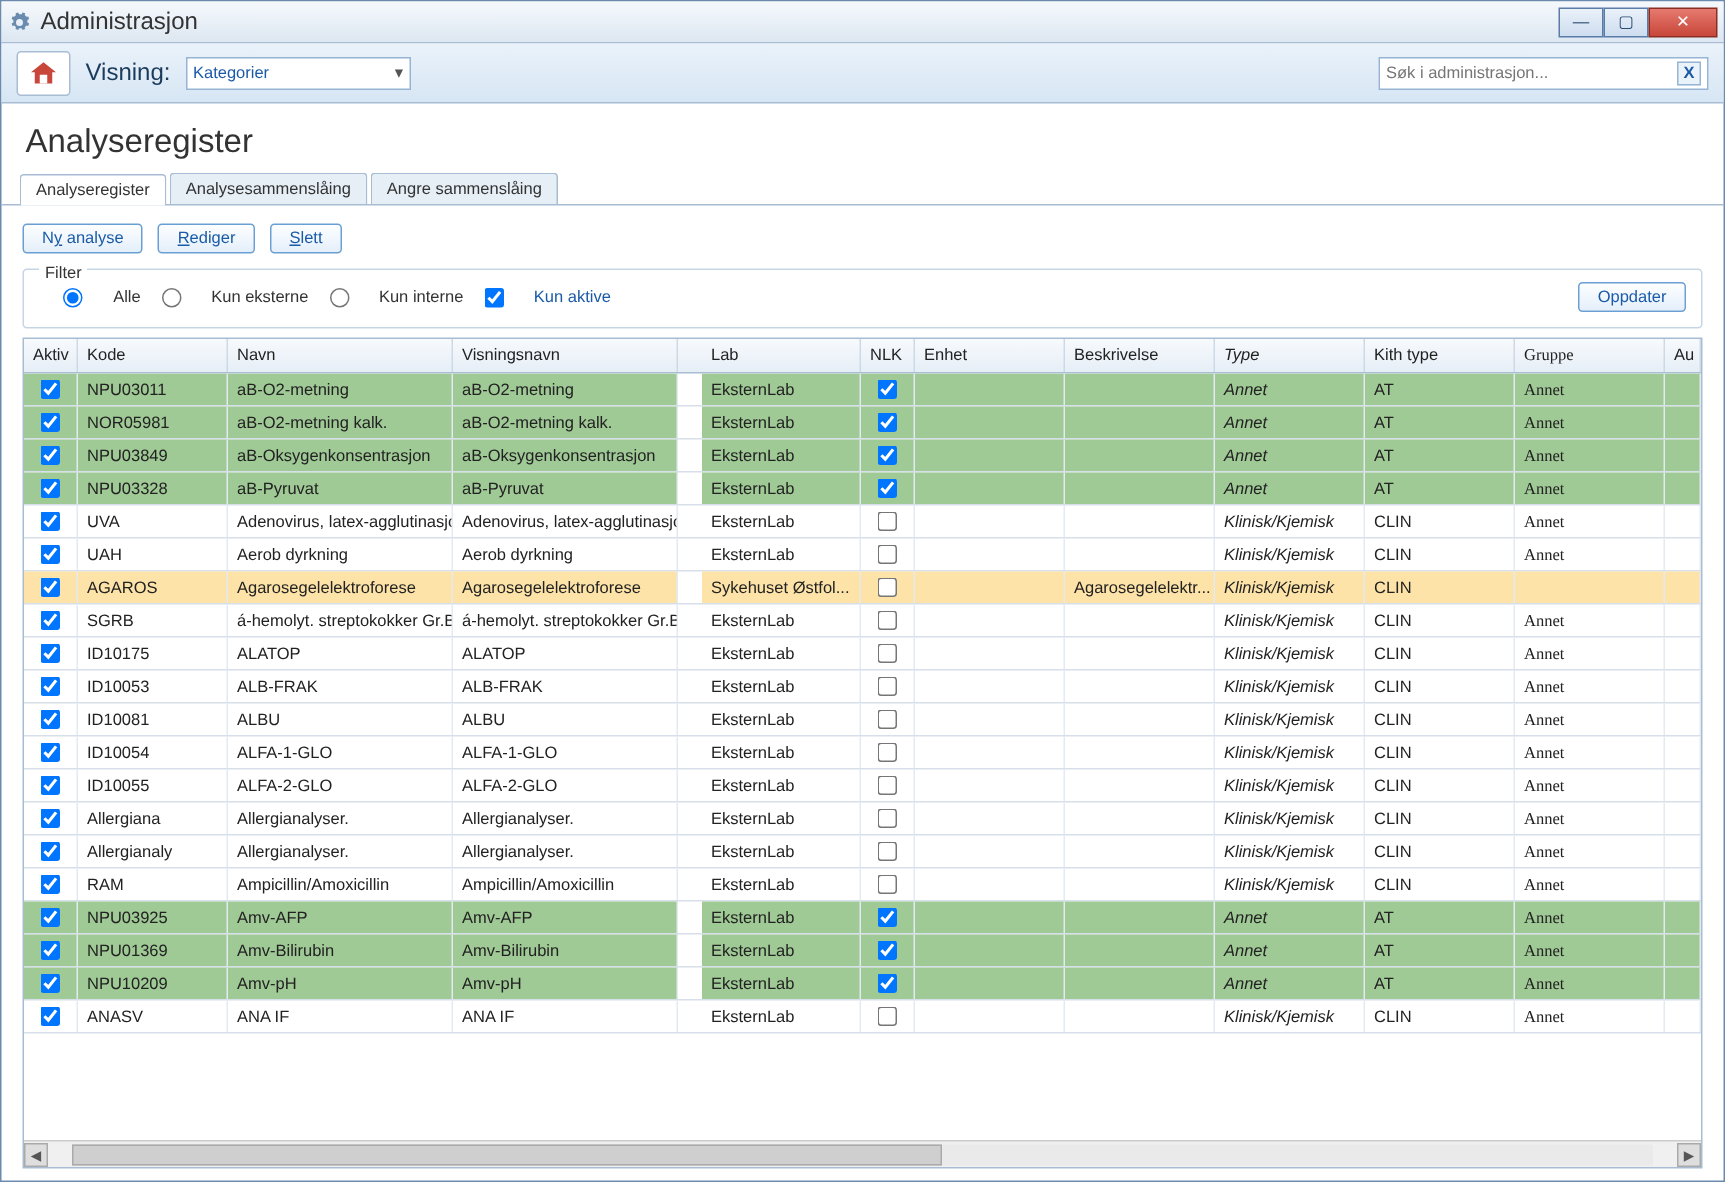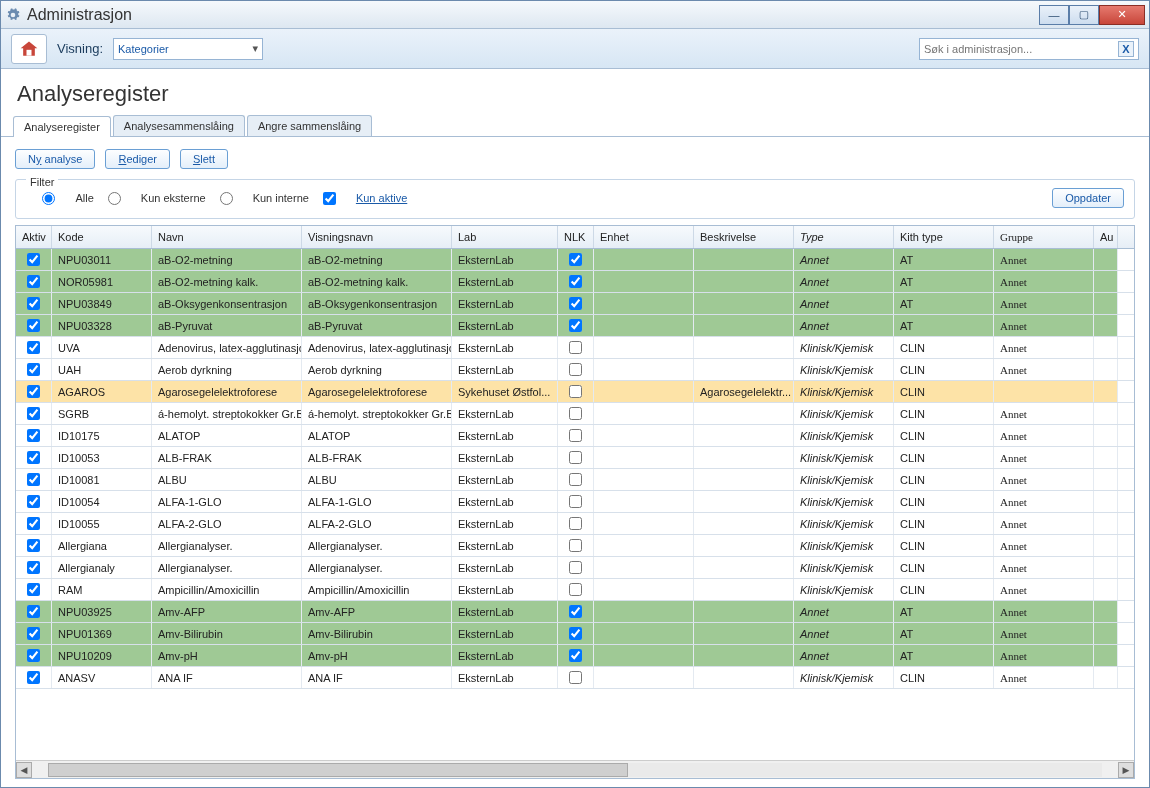--- a/index.html
+++ b/index.html
@@ -6,56 +6,56 @@
 body { font-family: "Segoe UI", Tahoma, sans-serif; font-size: 11px; background: #d4dce5; overflow: hidden; width: 1150px; height: 788px; }
 .window { width: 1150px; height: 788px; background: #fff; border: 1px solid #6b8aad; display: flex; flex-direction: column; }
 .titlebar { height: 28px; background: linear-gradient(#f5f9fc, #dde7f1); display: flex; align-items: center; padding: 0 4px; border-bottom: 1px solid #a8bdd4; }
 .titlebar-icon { width: 16px; height: 16px; margin-right: 6px; display: inline-flex; align-items: center; justify-content: center; }
 .titlebar-title { flex: 1; color: #333; font-size: 16px; }
 .titlebar-btns { display: flex; gap: 0; }
 .titlebar-btn { width: 30px; height: 20px; border: 1px solid #5a7da8; background: linear-gradient(#eaf1f9,#cdddef); display: flex; align-items: center; justify-content: center; font-size: 11px; color: #2a4a6e; cursor: pointer; }
 .titlebar-btn.close { background: linear-gradient(#e67a6f,#c8463a); color: #fff; border-color: #8a2e25; width: 46px; }
 .toolbar { height: 40px; background: linear-gradient(#eaf2fa,#d7e6f4); border-bottom: 1px solid #a8bdd4; display: flex; align-items: center; padding: 0 10px; gap: 10px; }
 .home-icon { width: 36px; height: 30px; border: 1px solid #a8bdd4; border-radius: 3px; background: #fff; display: flex; align-items: center; justify-content: center; cursor: pointer; }
-.toolbar-label { color: #1a3b5c; font-size: 13px; }
+.toolbar-label { color: #1a3b5c; font-size: 16px; }
 .dropdown { border: 1px solid #96b4d4; background: #fff; height: 22px; width: 150px; display: flex; align-items: center; padding: 0 4px; color: #1a5aa8; font-size: 11px; cursor: pointer; }
 .dropdown .arrow { margin-left: auto; color: #555; }
 .toolbar-spacer { flex: 1; }
 .search-box { border: 1px solid #96b4d4; background: #fff; height: 22px; width: 220px; display: flex; align-items: center; padding: 0 4px; color: #888; font-size: 11px; }
 .search-box input { border: none; flex: 1; font-size: 11px; color: #333; outline: none; }
 .search-clear { width: 16px; height: 16px; border: 1px solid #96b4d4; background: #eaf2fa; color: #1a5aa8; font-weight: bold; display: flex; align-items: center; justify-content: center; cursor: pointer; }
 .page-title { font-size: 22px; color: #333; padding: 12px 16px 8px; }
 .tabstrip { display: flex; padding: 0 12px; border-bottom: 1px solid #a8bdd4; gap: 0; }
 .tab { border: 1px solid #a8bdd4; border-bottom: none; padding: 4px 10px; background: #e6eef6; color: #333; cursor: pointer; border-top-left-radius: 3px; border-top-right-radius: 3px; margin-right: 2px; font-size: 11px; }
 .tab.active { background: #fff; position: relative; top: 1px; }
 .content { flex: 1; padding: 12px 14px 8px; display: flex; flex-direction: column; overflow: hidden; }
 .btn-row { display: flex; gap: 10px; margin-bottom: 10px; }
 .btn { border: 1px solid #6a9fd4; background: linear-gradient(#fdfeff,#e4effa); padding: 3px 12px; color: #1a5aa8; border-radius: 3px; cursor: pointer; font-size: 11px; }
 .btn .ul { text-decoration: underline; }
 .fieldset { border: 1px solid #c5d5e6; border-radius: 3px; padding: 8px 10px 10px; margin-bottom: 6px; display: flex; align-items: center; gap: 14px; }
 .fieldset-legend { position: relative; top: -16px; background: #fff; padding: 0 4px; color: #333; font-size: 11px; margin-right: -30px; }
 .radio-item, .check-item { display: flex; align-items: center; gap: 20px; color: #333; font-size: 11px; cursor: pointer; }
 .radio-item input, .check-item input { margin: 0; }
-.check-item .chk-label { color: #1a5aa8; text-decoration: underline; }
+.check-item .chk-label { color: #1a5aa8; }
 .fieldset-spacer { flex: 1; }
 .grid-wrap { flex: 1; border: 1px solid #a8bdd4; overflow: hidden; display: flex; flex-direction: column; }
 .grid-head { display: flex; background: linear-gradient(#f7fafd,#e6eef6); border-bottom: 1px solid #a8bdd4; }
 .gh { border-right: 1px solid #cdd9e6; padding: 5px 6px; color: #222; font-size: 11px; white-space: nowrap; overflow: hidden; }
 .grid-body { flex: 1; overflow-y: auto; overflow-x: auto; }
 .gr { display: flex; border-bottom: 1px solid #d7e0ea; height: 22px; align-items: stretch; }
 .gc { border-right: 1px solid #e4eaf1; padding: 3px 6px; color: #222; font-size: 11px; white-space: nowrap; overflow: hidden; display: flex; align-items: center; }
 .gr.green .gc { background: #9fc995; }
 .gr.yellow .gc { background: #fde3a7; }
 .gc.chk { justify-content: center; }
 .gc.chk input { margin: 0; }
 .col-aktiv { width: 36px; }
 .col-kode { width: 100px; }
 .col-navn { width: 150px; }
 .col-visn { width: 150px; }
-.col-lab { width: 106px; }
+.col-lab { width: 106px; margin-left: 16px; }
 .col-nlk { width: 36px; }
 .col-enhet { width: 100px; }
 .col-besk { width: 100px; }
 .col-type { width: 100px; font-style: italic; }
 .col-kith { width: 100px; }
 .col-gruppe { width: 100px; font-family: Liberation Serif, serif; }
 .col-au { width: 24px; }
 .hscroll { height: 18px; background: #f0f0f0; border-top: 1px solid #ccc; display: flex; align-items: center; }
 .hscroll-track { flex: 1; height: 14px; background: #eaeaea; margin: 0 16px; position: relative; }
 .hscroll-thumb { position: absolute; left: 0; width: 55%; height: 100%; background: #cfcfcf; border: 1px solid #aaa; }

